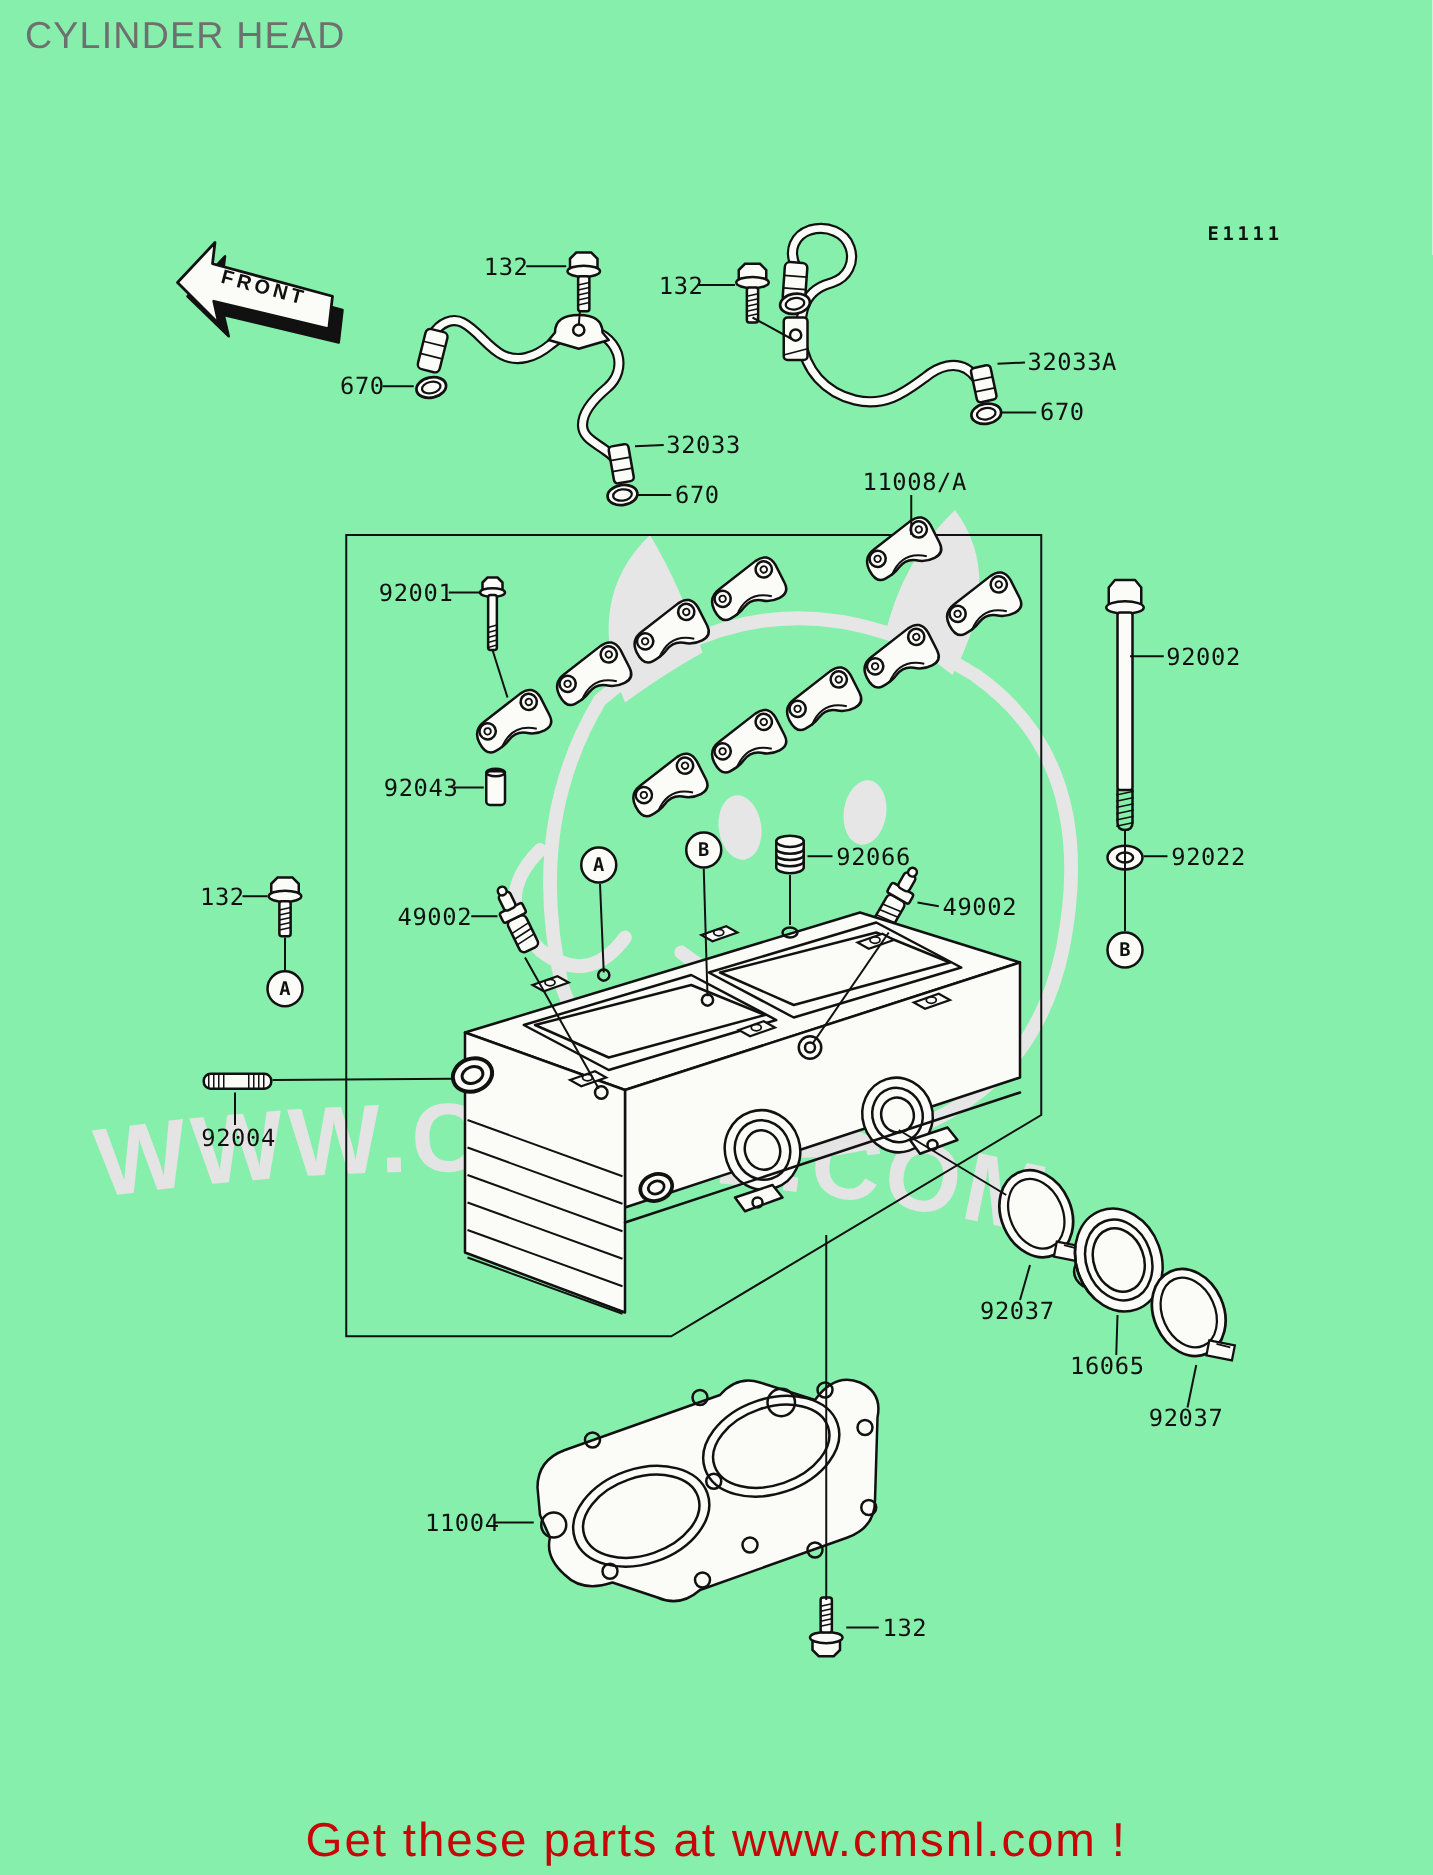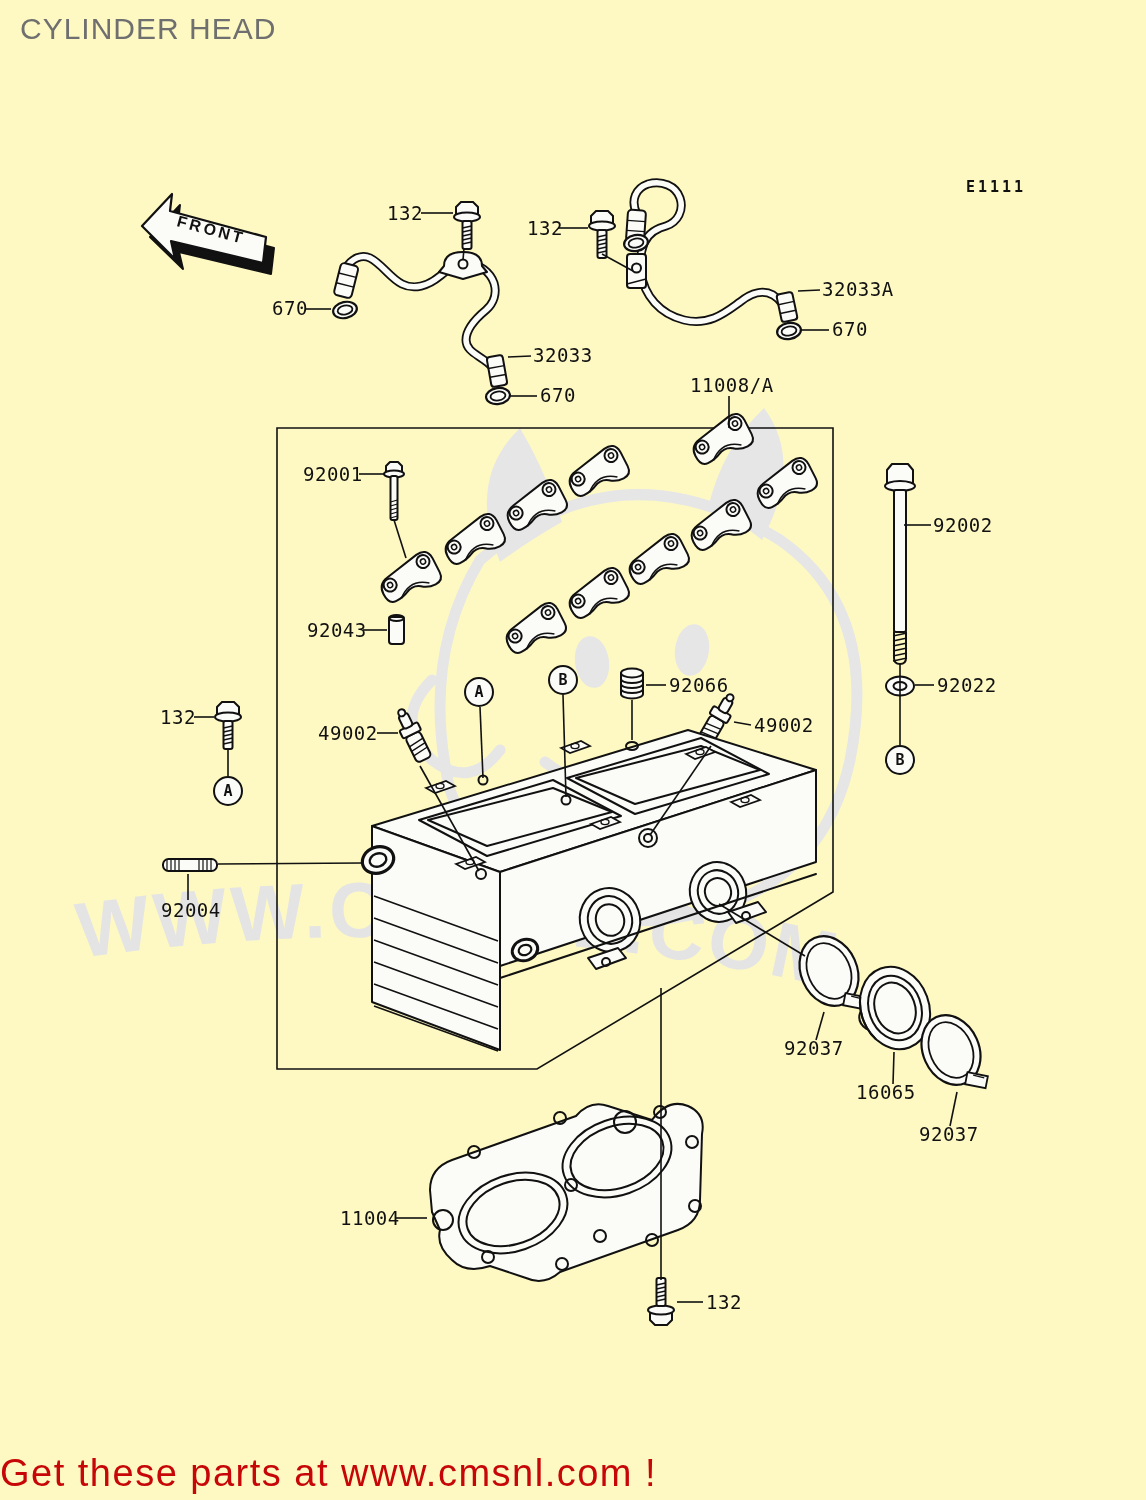--- a/index.html
+++ b/index.html
@@ -1,25 +1,25 @@
 <!DOCTYPE html>
 <html><head>
 <meta charset="utf-8">
 <style>
   html,body{margin:0;padding:0;background:#fff;}
   .stage{
-    position:relative;width:1146px;height:1500px;background:#fef9c3;
+    position:relative;width:1146px;height:1500px;background:#86efac;
     font-family:"Liberation Sans",sans-serif;overflow:hidden;
   }
   .page-title{
     position:absolute;left:20px;top:12px;font-size:30px;letter-spacing:1px;
     color:#6f6f6f;font-family:"Liberation Sans",sans-serif;
   }
   .footer{
-    position:absolute;left:0;top:1452px;width:100%;
+    position:absolute;left:0;top:1452px;width:100%;text-align:center;
     font-size:38px;letter-spacing:1.5px;color:#c70707;
     font-family:"Liberation Sans",sans-serif;
   }
   svg{position:absolute;left:0;top:0;}
   svg *{vector-effect:none;}
   .ln{stroke:#111;stroke-width:1.6;fill:none;}
   .art{stroke:#111;stroke-width:2;fill:none;stroke-linejoin:round;stroke-linecap:round;}
   .artw{stroke:#111;stroke-width:2;fill:#fbfbf8;stroke-linejoin:round;stroke-linecap:round;}
   .pl{font:19px "DejaVu Sans Mono",monospace;letter-spacing:.5px;fill:#111;}
   .code{font:bold 15px "DejaVu Sans Mono",monospace;letter-spacing:3px;fill:#111;}

